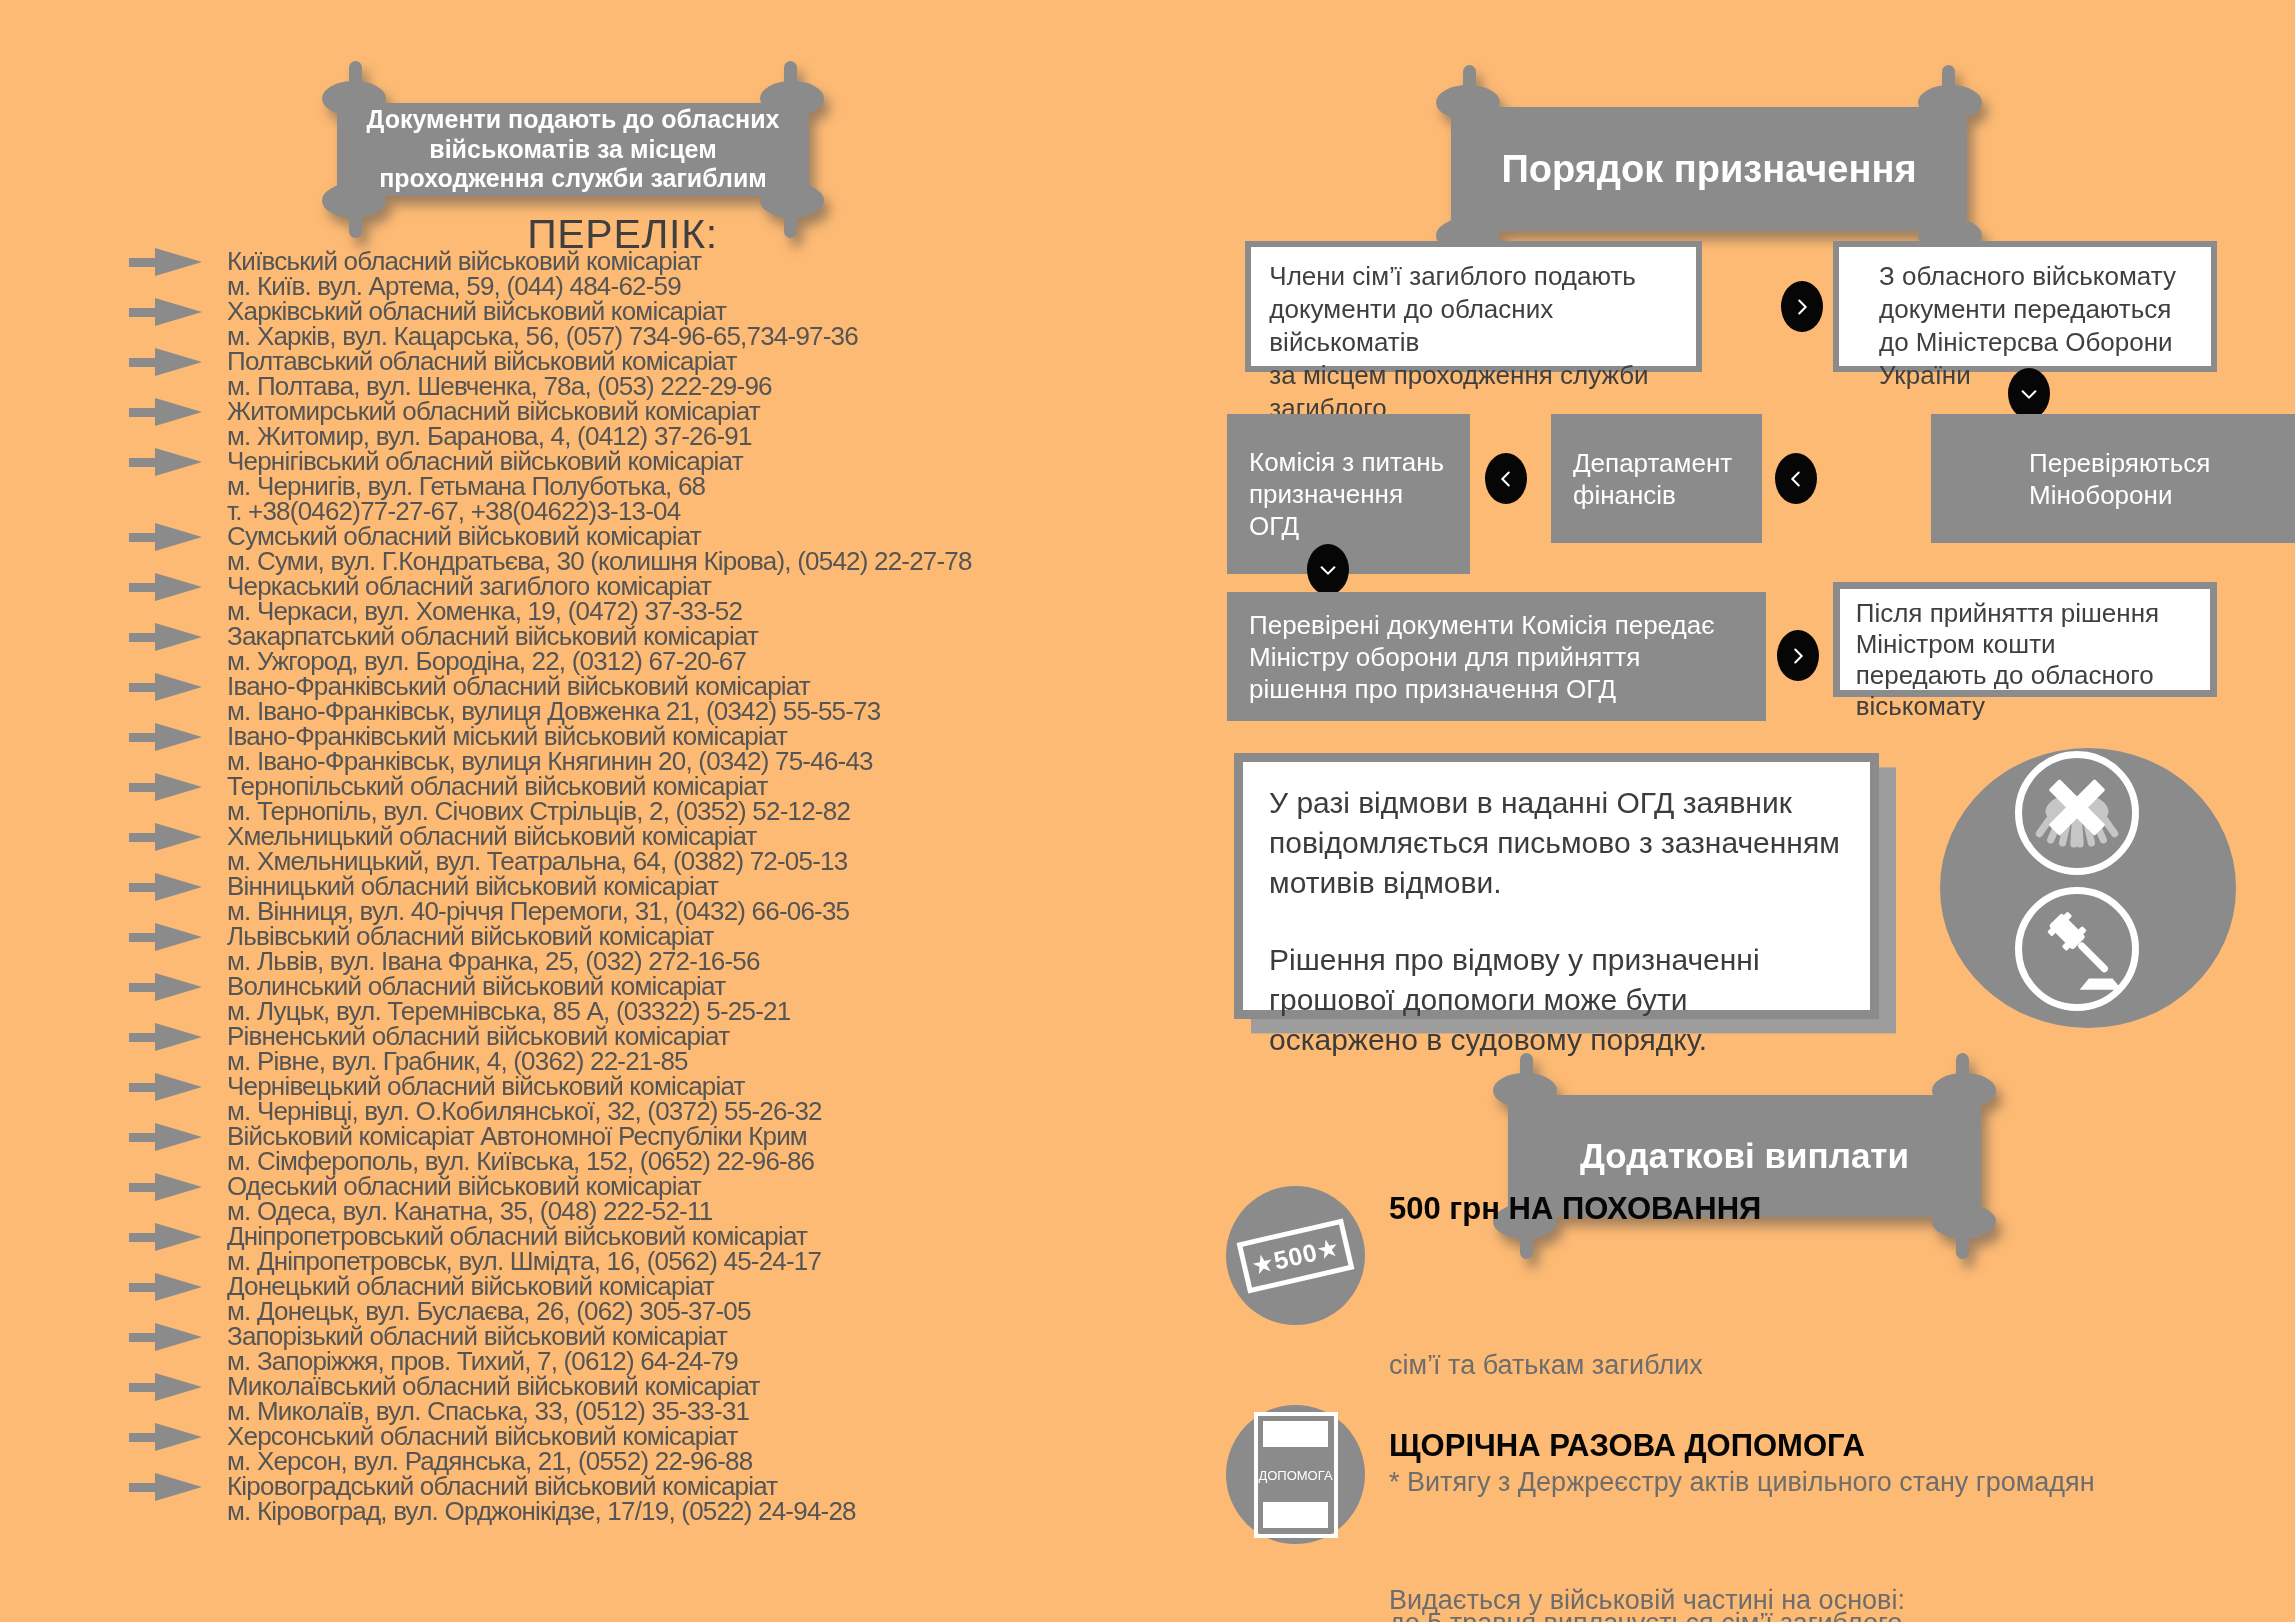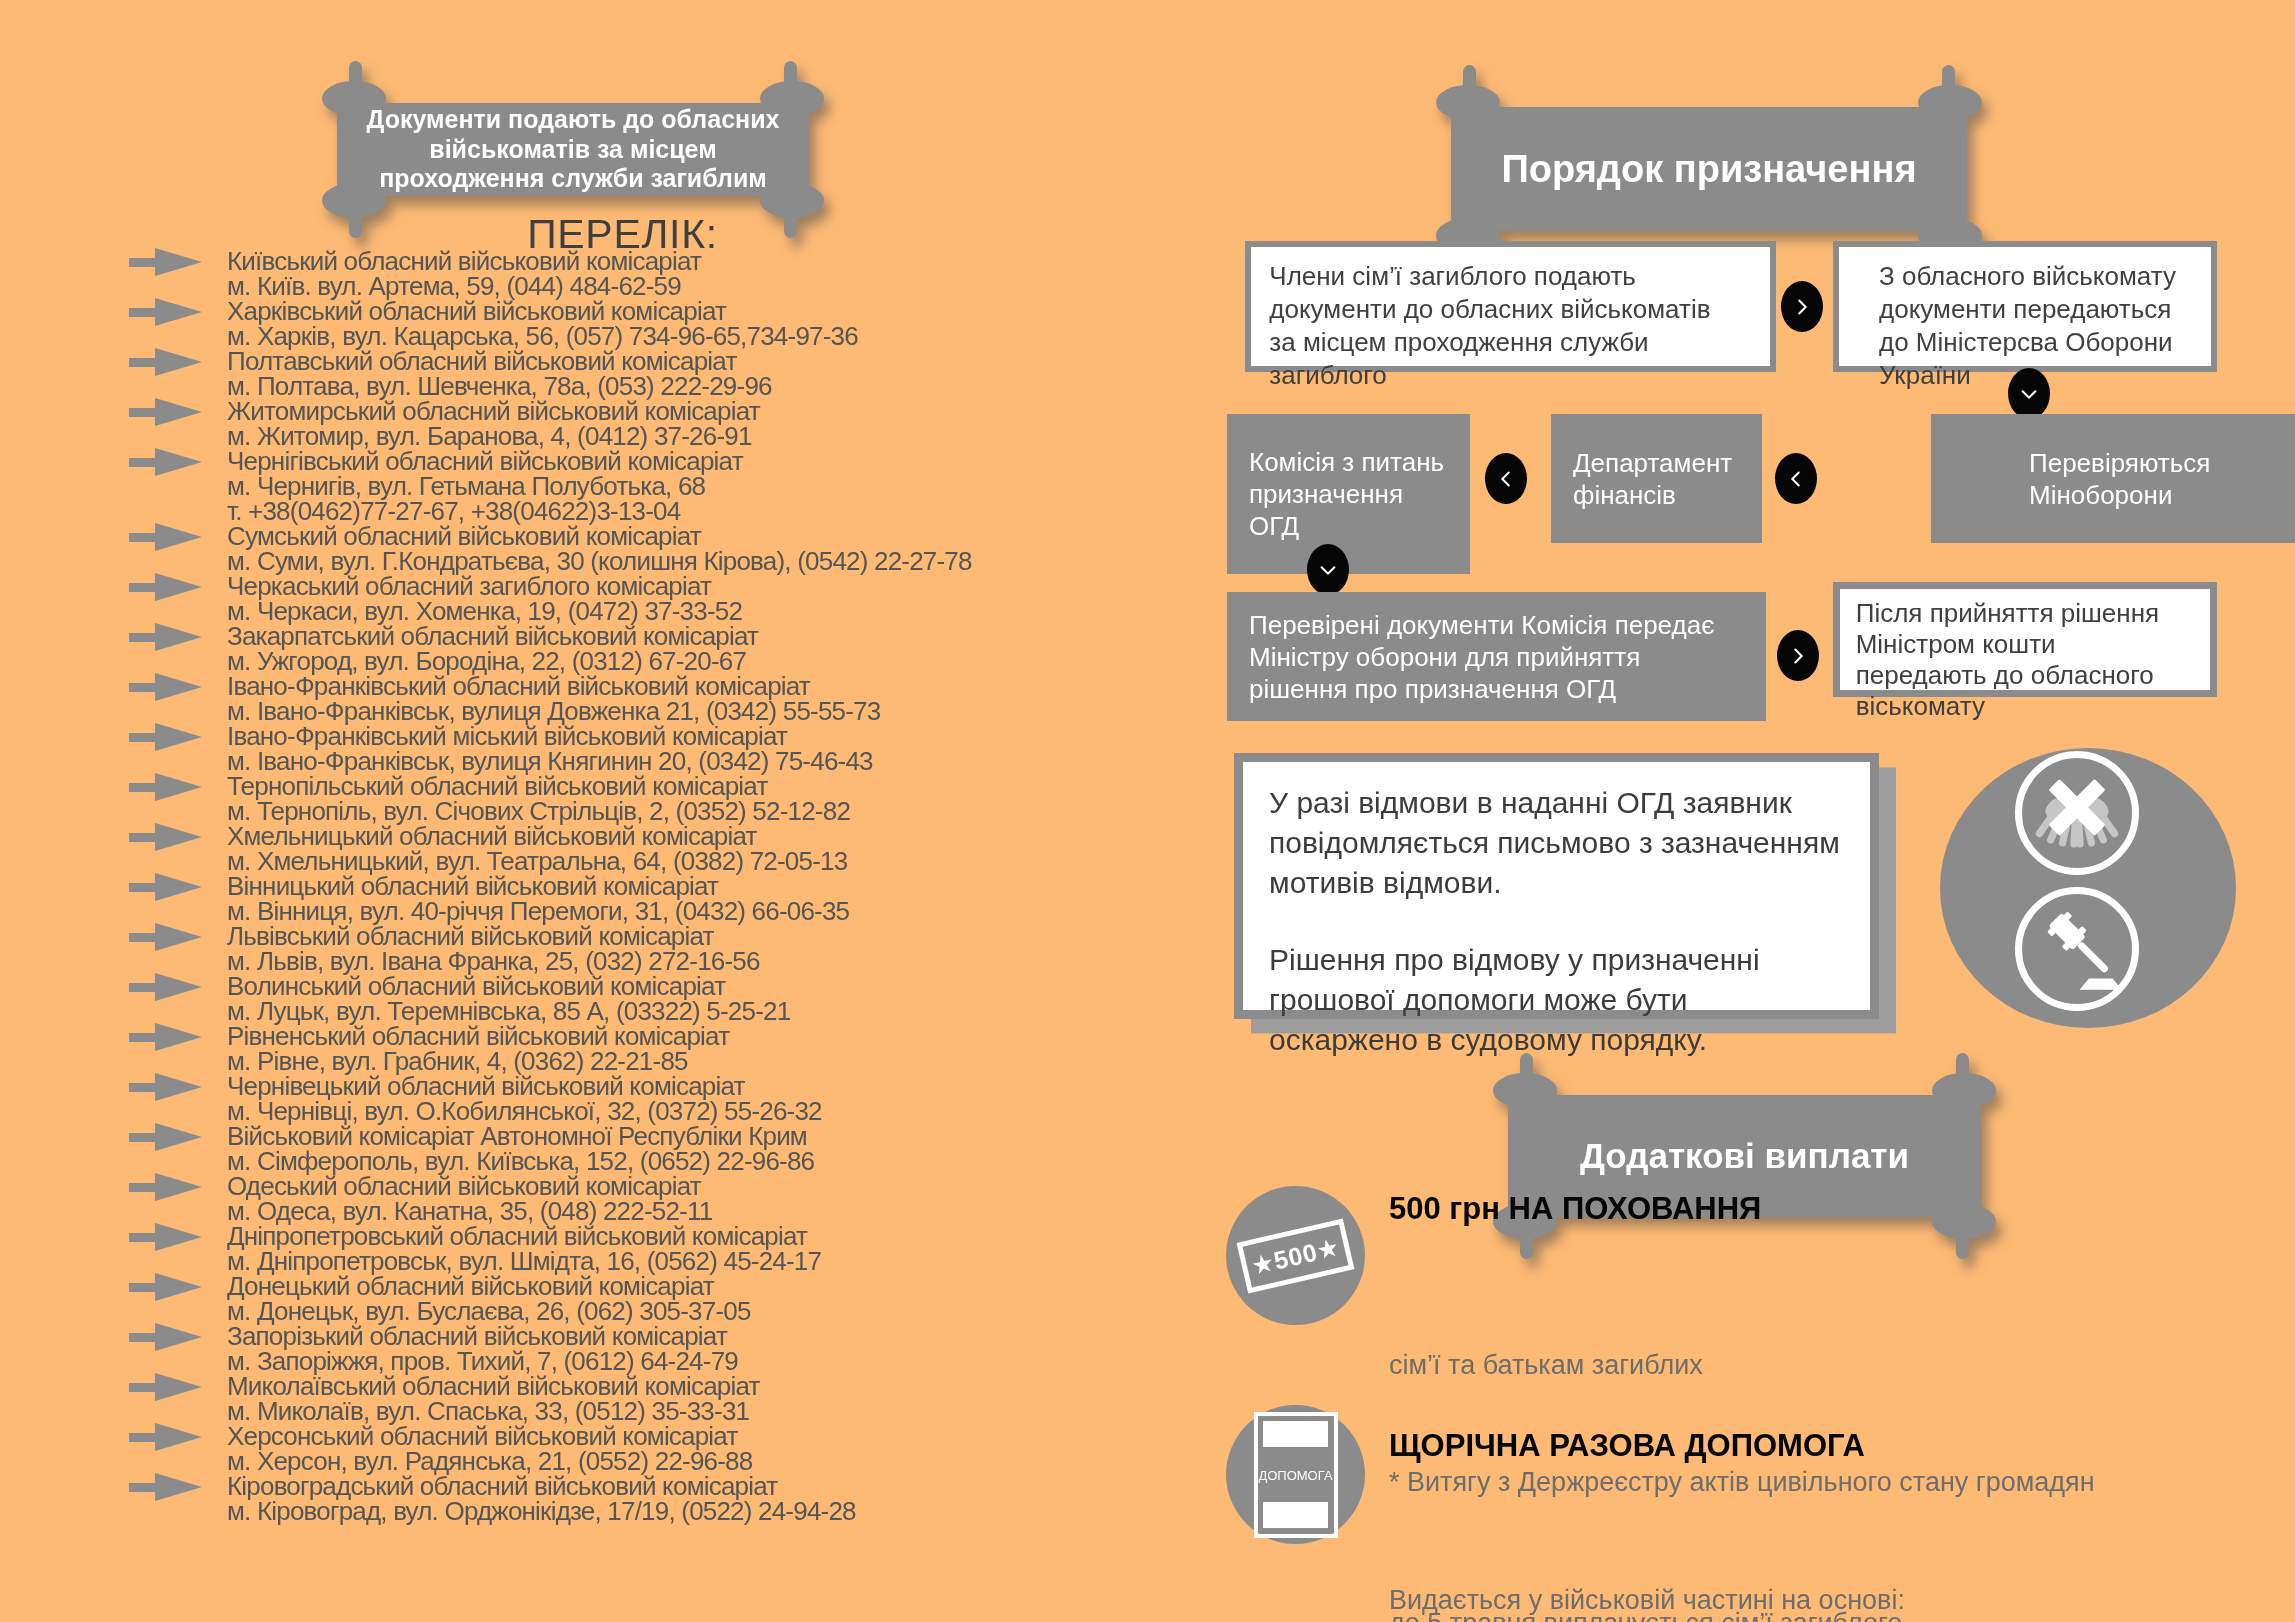--- a/index.html
+++ b/index.html
@@ -36,21 +36,21 @@
   .item .nm,.item .ad{height:25px;}
   .arr{position:absolute;left:0;top:0;width:73px;height:26px;}
   .arr .bar{position:absolute;left:0;top:9.2px;width:30px;height:8.5px;background:#8b8b8b;}
   .arr .tri{position:absolute;left:26px;top:-1.3px;width:0;height:0;
             border-top:14.4px solid transparent;border-bottom:14.4px solid transparent;
             border-left:47px solid #8b8b8b;}
 
   
   .box-white{position:absolute;background:#fff;border:6.5px solid #8b8b8b;color:#3f3f3f;
              font-size:26px;line-height:33px;white-space:pre-line;padding:13px 18.3px;box-sizing:border-box;}
-  #boxA{left:1245px;top:241px;width:531px;height:131px;}
+  #boxA{left:1245px;top:241px;width:457px;height:131px;}
   #boxB{left:1833px;top:241px;width:384px;height:131px;padding-left:40px;}
   #boxG{left:1833px;top:582px;width:384px;height:115px;border-width:7.9px;line-height:31px;padding:9.2px 15.7px;}
   .box-gray{position:absolute;background:#8b8b8b;color:#fff;font-size:26px;line-height:32px;
             white-space:pre-line;box-sizing:border-box;display:flex;align-items:center;padding-left:22px;}
   #boxC{left:1227px;top:414px;width:243px;height:160px;}
   #boxD{left:1551px;top:414px;width:211px;height:129px;}
   #boxE{left:1931px;top:414px;width:384px;height:129px;padding-left:98px;}
   #boxF{left:1227px;top:592px;width:539px;height:129px;}
 
   .conn{position:absolute;width:42px;height:51px;background:#060606;border-radius:50%;

